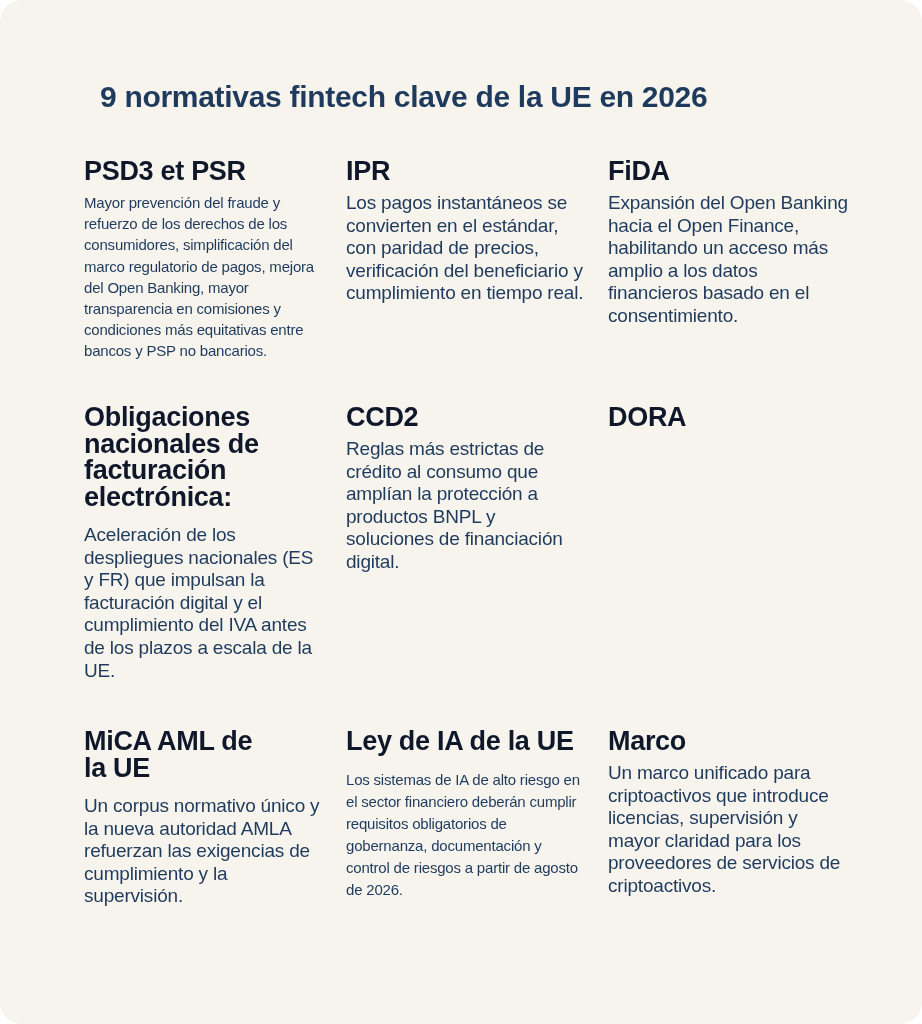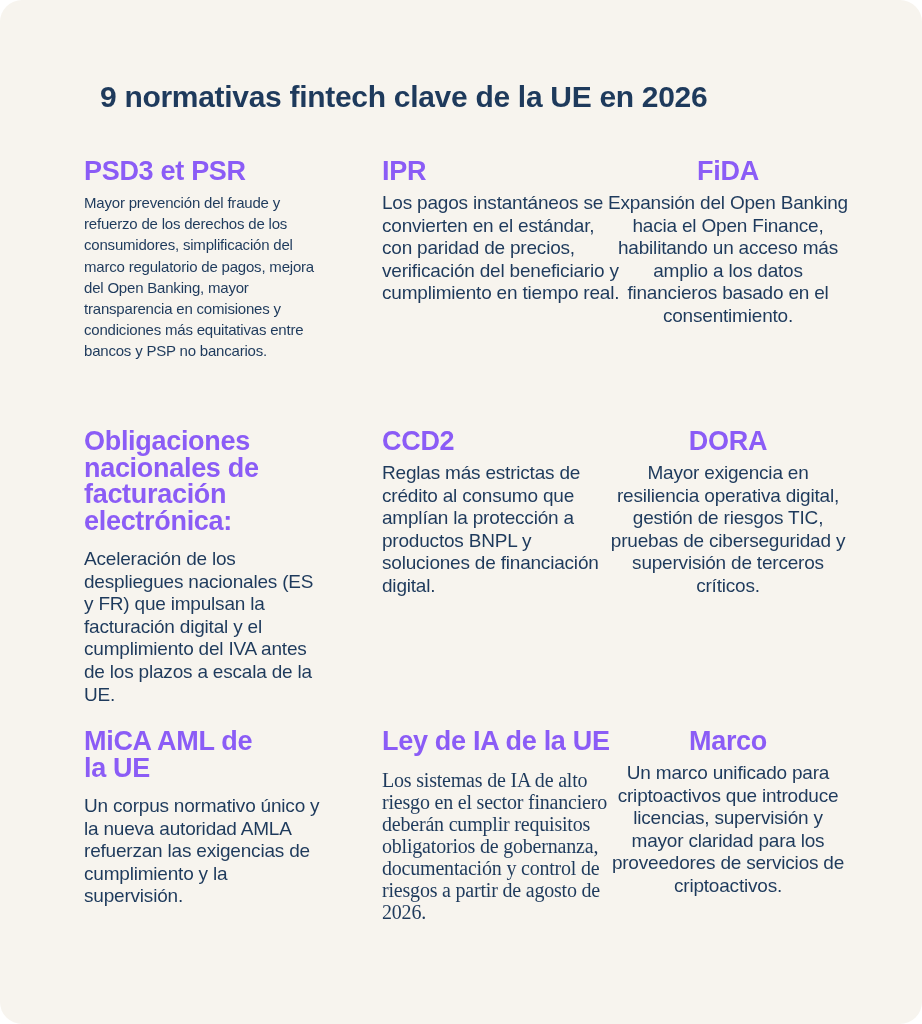--- a/index.html
+++ b/index.html
@@ -21,37 +21,37 @@
       color: #1e3a5c;
       letter-spacing: -0.3px;
       white-space: nowrap;
     }
     .card { position: absolute; width: 240px; }
     .card h2 {
       margin: 0 0 8px 0;
       font-size: 27px;
       line-height: 26px;
       font-weight: bold;
-      color: #8b5cf6;
+      color: #0f172a;
       letter-spacing: -0.3px;
     }
     .card p {
       margin: 0;
       font-size: 19px;
       line-height: 22.6px;
       color: #1e3a5c;
       letter-spacing: -0.2px;
     }
-    .card p.small { font-size: 20px; line-height: 22px; font-family: Liberation Serif, serif; }
+    .card p.small { font-size: 15px; line-height: 22px; }
     .card p.tight { font-size: 15px; line-height: 21.2px; }
     .col1 { left: 84px; }
-    .col2 { left: 346px; margin-left: 36px; }
-    .col3 { left: 608px; text-align: center; }
+    .col2 { left: 346px; }
+    .col3 { left: 608px; }
     .row1 { top: 158px; }
-    .row2 { top: 428px; }
+    .row2 { top: 404px; }
     .row3 { top: 728px; }
     .card h2.multi { line-height: 26.5px; margin-bottom: 14px; }
   </style>
 </head>
 <body>
 
 <div class="page">
   <h1 class="title">9 normativas fintech clave de la UE en 2026</h1>
 
   <div class="card col1 row1">
@@ -74,21 +74,20 @@
     <p>Aceleración de los despliegues nacionales (ES y FR) que impulsan la facturación digital y el cumplimiento del IVA antes de los plazos a escala de la UE.</p>
   </div>
 
   <div class="card col2 row2">
     <h2>CCD2</h2>
     <p>Reglas más estrictas de crédito al consumo que amplían la protección a productos BNPL y soluciones de financiación digital.</p>
   </div>
 
   <div class="card col3 row2">
     <h2>DORA</h2>
-    <p>Mayor exigencia en resiliencia operativa digital, gestión de riesgos TIC, pruebas de ciberseguridad y supervisión de terceros críticos.</p>
   </div>
 
   <div class="card col1 row3">
     <h2 class="multi" style="width:170px">MiCA AML de la UE</h2>
     <p>Un corpus normativo único y la nueva autoridad AMLA refuerzan las exigencias de cumplimiento y la supervisión.</p>
   </div>
 
   <div class="card col2 row3">
     <h2 class="multi">Ley de IA de la UE</h2>
     <p class="small">Los sistemas de IA de alto riesgo en el sector financiero deberán cumplir requisitos obligatorios de gobernanza, documentación y control de riesgos a partir de agosto de 2026.</p>

